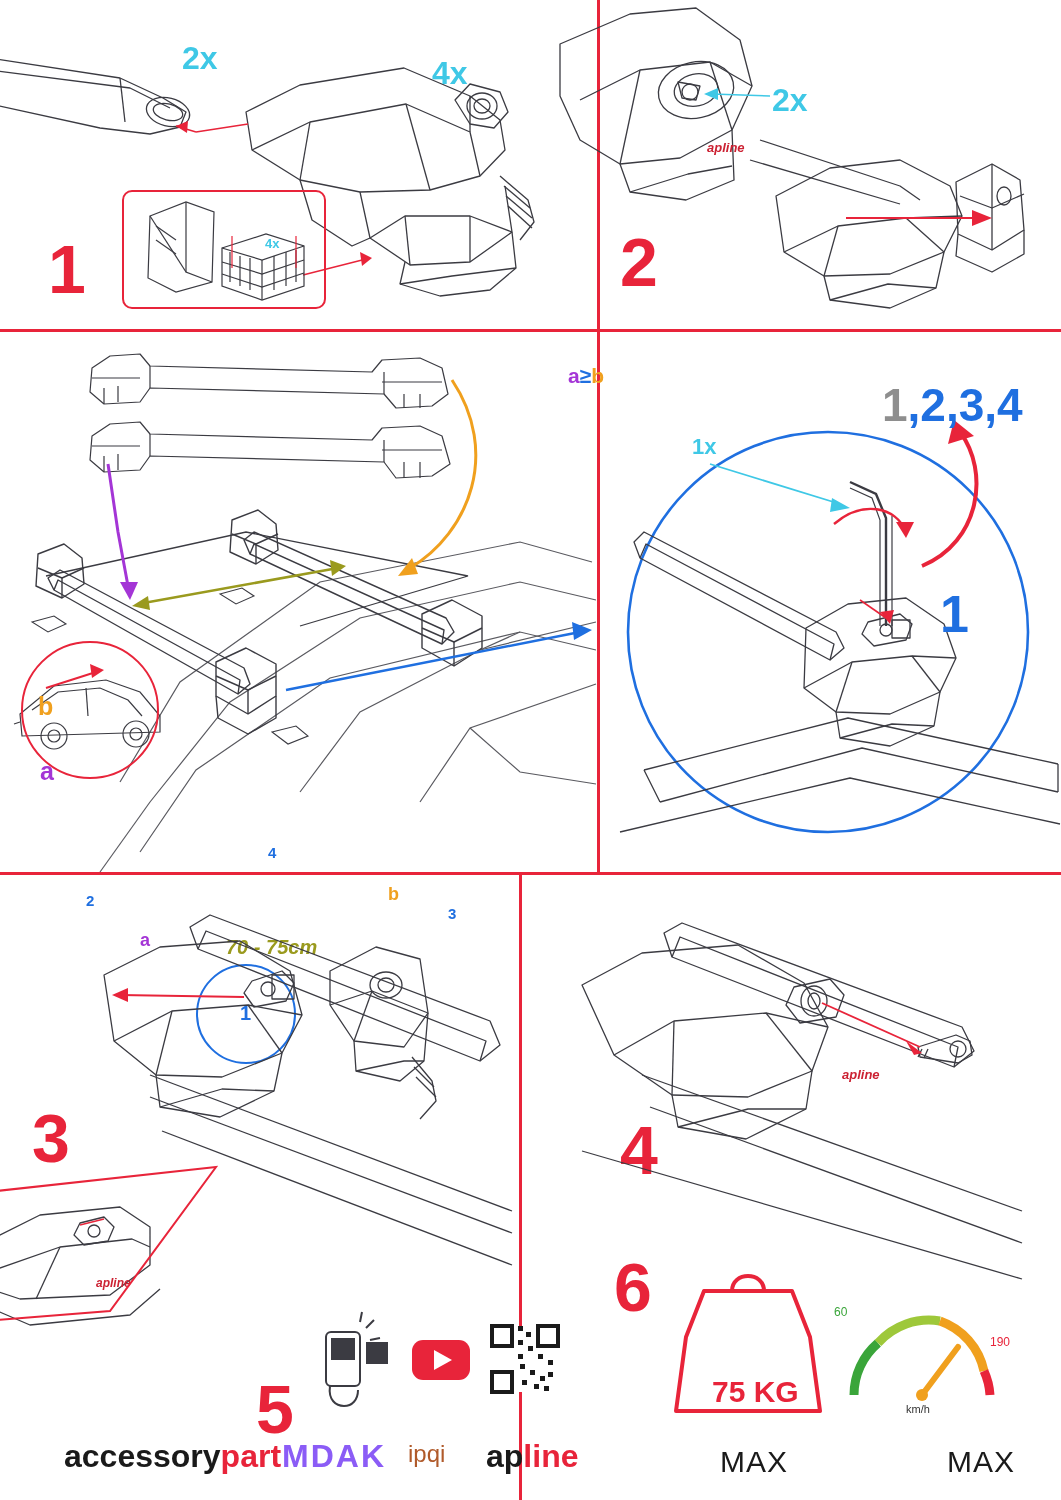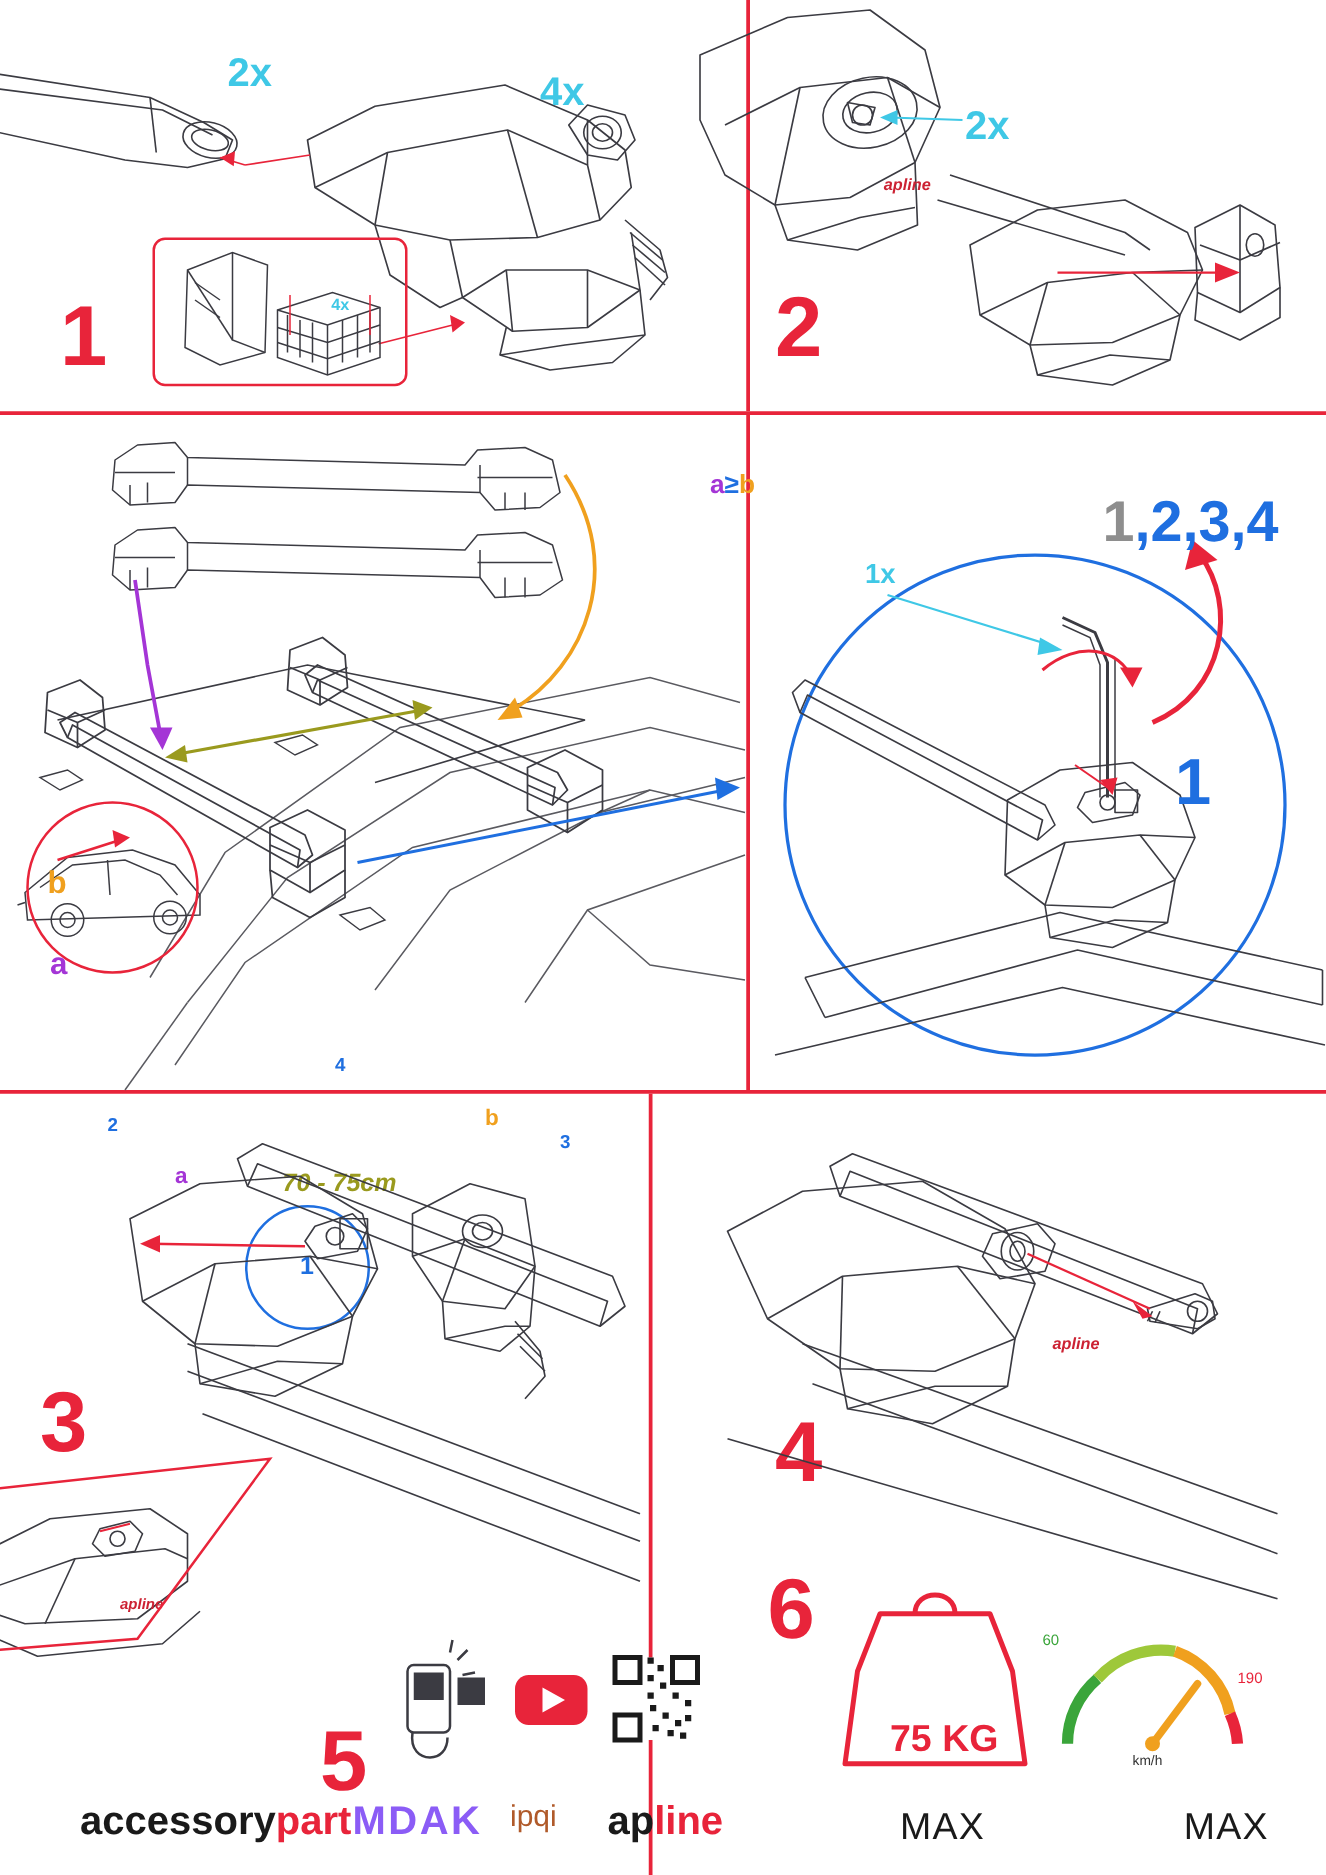--- a/index.html
+++ b/index.html
@@ -250,21 +250,21 @@
     <div class="lbl lbl-a" style="left:140px;top:598px;font-size:18px;">a</div>
     <div class="lbl lbl-b" style="left:388px;top:552px;font-size:18px;">b</div>
     <div class="dim" style="left:226px;top:604px;">70 - 75cm</div>
     <div class="smallnum" style="left:240px;top:670px;font-size:20px;">1</div>
     <div class="smallnum" style="left:86px;top:560px;">2</div>
     <div class="smallnum" style="left:448px;top:573px;">3</div>
     <div class="smallnum" style="left:268px;top:512px;">4</div>
     <div class="stepnum" style="left:32px;top:772px;">3</div>
   </div>
 
-  <div class="panel" style="left:600px;top:344px;width:461px;height:700px;">
+  <div class="panel" style="left:600px;top:332px;width:461px;height:700px;">
     <svg width="461" height="540" viewBox="0 0 461 540">
       <circle cx="228" cy="300" r="200" fill="none" stroke="#1f6fe0" stroke-width="2.6"></circle>
       <g fill="none" stroke="#3b3b42" stroke-width="1.3" stroke-linejoin="round">
 
         <path d="M44 200 L236 300 L244 316 L230 328 L40 226 L34 210 Z"></path>
         <path d="M40 226 L46 212 L234 312 L230 328"></path>
 
         <path d="M206 296 L248 272 L306 266 L344 292 L356 326 L340 360 L290 382 L236 380 L204 356 Z"></path>
         <path d="M204 356 L252 330 L312 324 L356 326"></path>
         <path d="M252 330 L236 380"></path>

